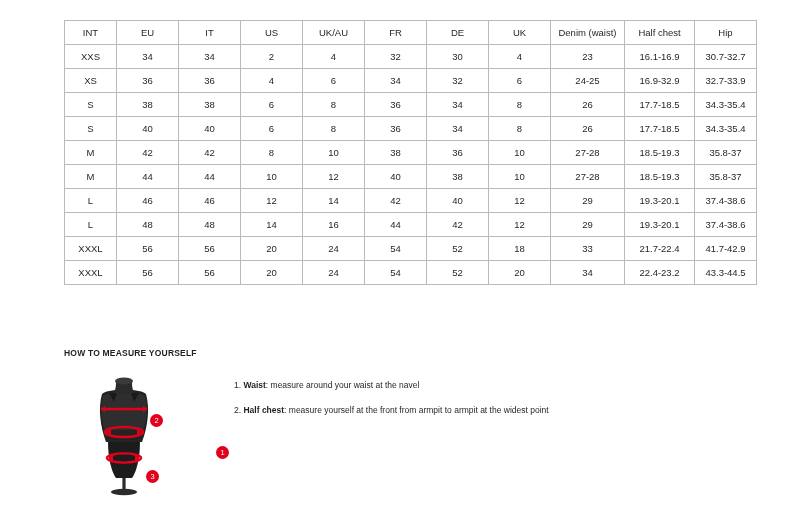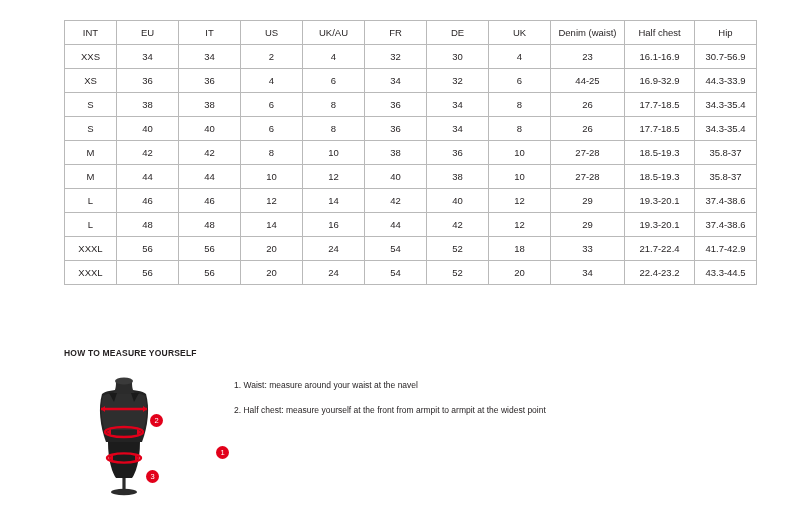--- a/index.html
+++ b/index.html
@@ -84,21 +84,21 @@
     margin-left: 50px;
     padding-top: 12px;
   }
   .step {
     font-size: 8.5px;
     line-height: 1.35;
     color: #231f20;
     margin-bottom: 14px;
     white-space: nowrap;
   }
-  .step b { font-weight: normal; }
+  .step b { font-weight: bold; }
 
   
   .mannequin {
     position: absolute;
     left: 18px;
     top: 0;
     width: 84px;
     height: 128px;
   }
   .bullet {
@@ -157,34 +157,34 @@
           <td>XXS</td>
           <td>34</td>
           <td>34</td>
           <td>2</td>
           <td>4</td>
           <td>32</td>
           <td>30</td>
           <td>4</td>
           <td>23</td>
           <td>16.1-16.9</td>
-          <td>30.7-56.9</td>
+          <td>30.7-32.7</td>
         </tr>
         <tr>
           <td>XS</td>
           <td>36</td>
           <td>36</td>
           <td>4</td>
           <td>6</td>
           <td>34</td>
           <td>32</td>
           <td>6</td>
-          <td>44-25</td>
+          <td>24-25</td>
           <td>16.9-32.9</td>
-          <td>44.3-33.9</td>
+          <td>32.7-33.9</td>
         </tr>
         <tr>
           <td>S</td>
           <td>38</td>
           <td>38</td>
           <td>6</td>
           <td>8</td>
           <td>36</td>
           <td>34</td>
           <td>8</td>

